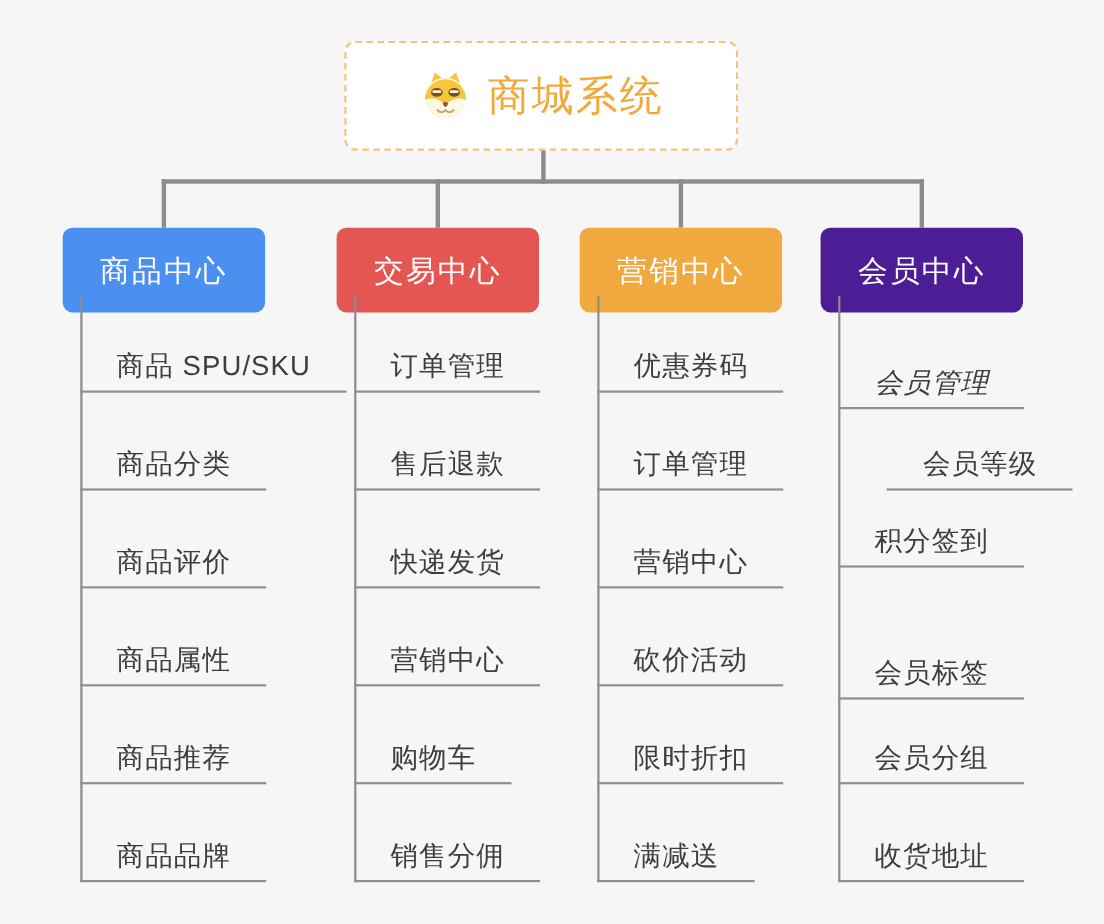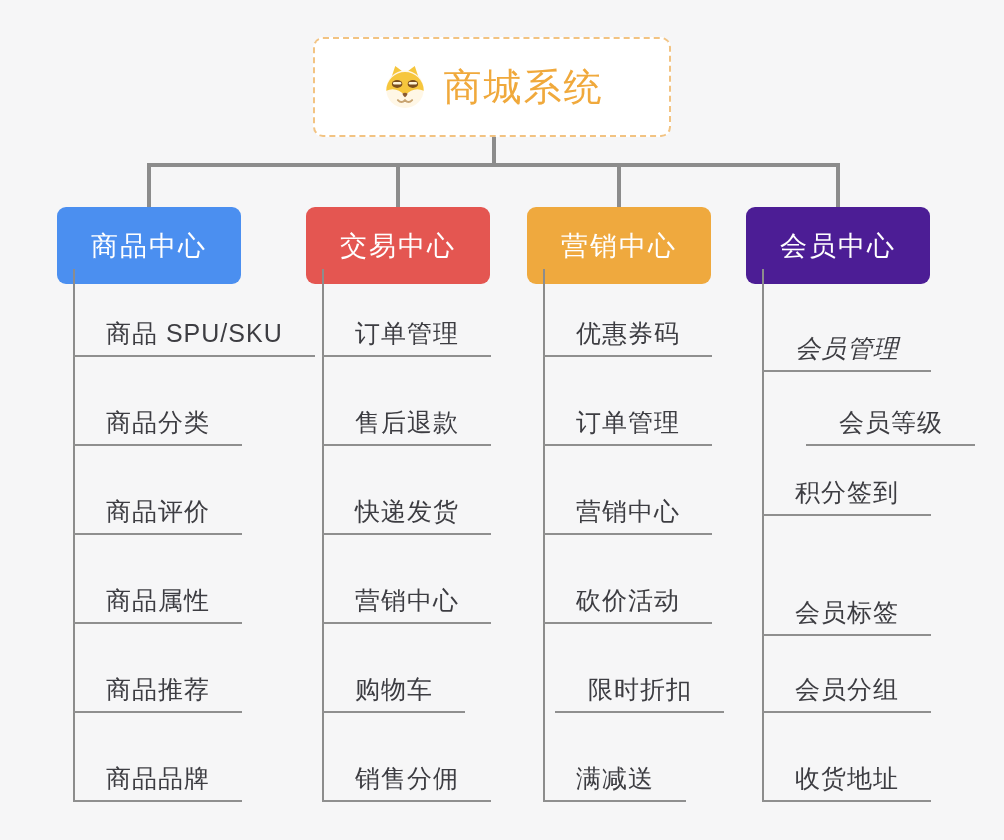--- a/index.html
+++ b/index.html
@@ -78,21 +78,21 @@
       <div class="child-item" style="left: 322px; top: 586px;">营销中心</div>
       <div class="child-item" style="left: 322px; top: 675px;">购物车</div>
       <div class="child-item" style="left: 322px; top: 764px;">销售分佣</div>
       <div class="line" style="left: 617px; top: 163px; width: 4px; height: 44px;"></div>
       <div class="branch-header" style="left: 527px; background: rgb(239, 169, 62);">营销中心</div>
       <div class="line" style="left: 543px; top: 269px; width: 2px; height: 533px;"></div>
       <div class="child-item" style="left: 543px; top: 319px;">优惠券码</div>
       <div class="child-item" style="left: 543px; top: 408px;">订单管理</div>
       <div class="child-item" style="left: 543px; top: 497px;">营销中心</div>
       <div class="child-item" style="left: 543px; top: 586px;">砍价活动</div>
-      <div class="child-item" style="left: 555px; top: 675px;">限时折扣</div>
+      <div class="child-item" style="left: 543px; top: 675px;">限时折扣</div>
       <div class="child-item" style="left: 543px; top: 764px;">满减送</div>
       <div class="line" style="left: 836px; top: 163px; width: 4px; height: 44px;"></div>
       <div class="branch-header" style="left: 746px; background: #4c1d95;">会员中心</div>
       <div class="line" style="left: 762px; top: 269px; width: 2px; height: 533px;"></div>
       <div class="child-item" style="left: 762px; top: 334px; font-style: italic;">会员管理</div>
       <div class="child-item" style="left: 806px; top: 408px;">会员等级</div>
       <div class="child-item" style="left: 762px; top: 478px;">积分签到</div>
       <div class="child-item" style="left: 762px; top: 586px; margin-top: 12px;">会员标签</div>
       <div class="child-item" style="left: 762px; top: 675px;">会员分组</div>
       <div class="child-item" style="left: 762px; top: 764px;">收货地址</div>

